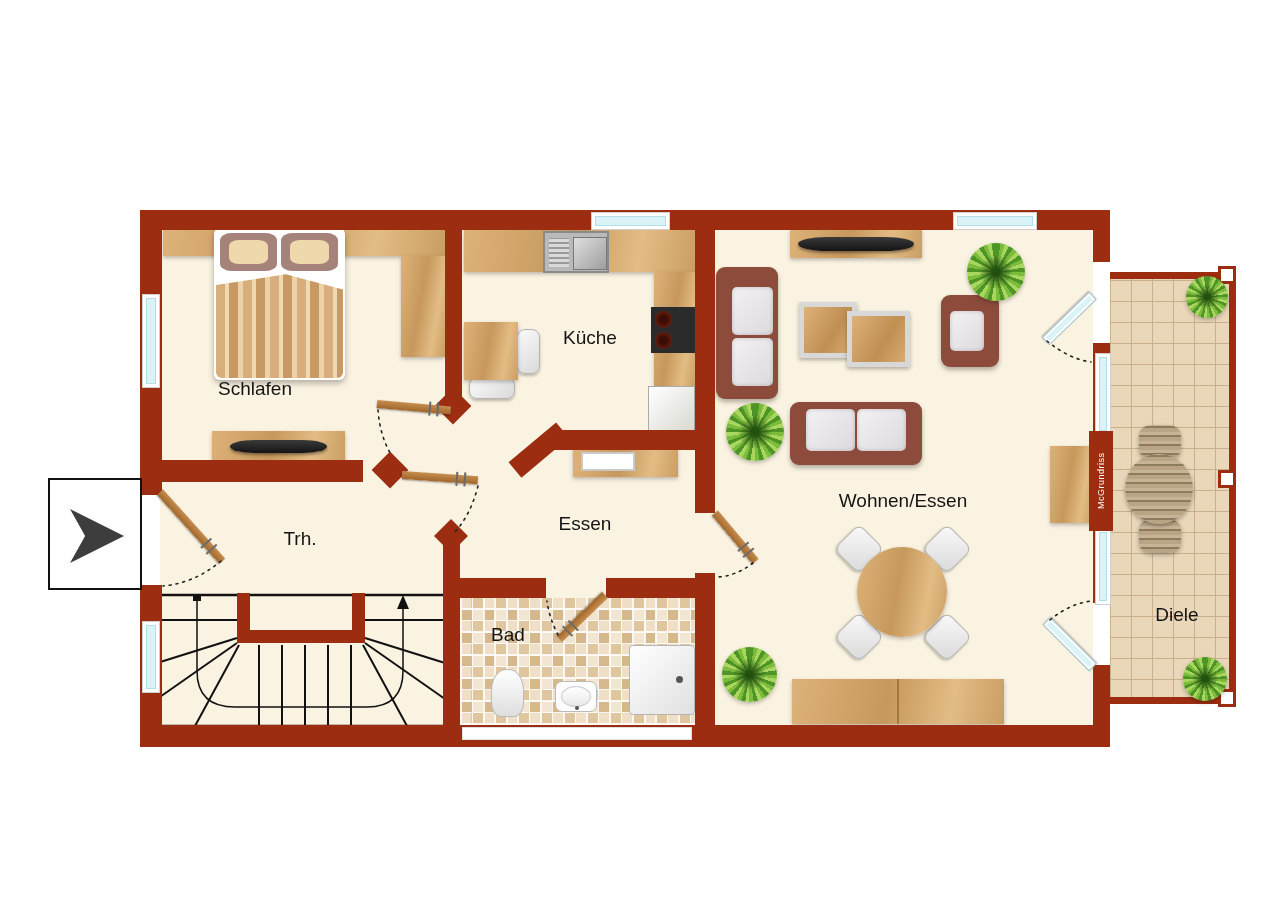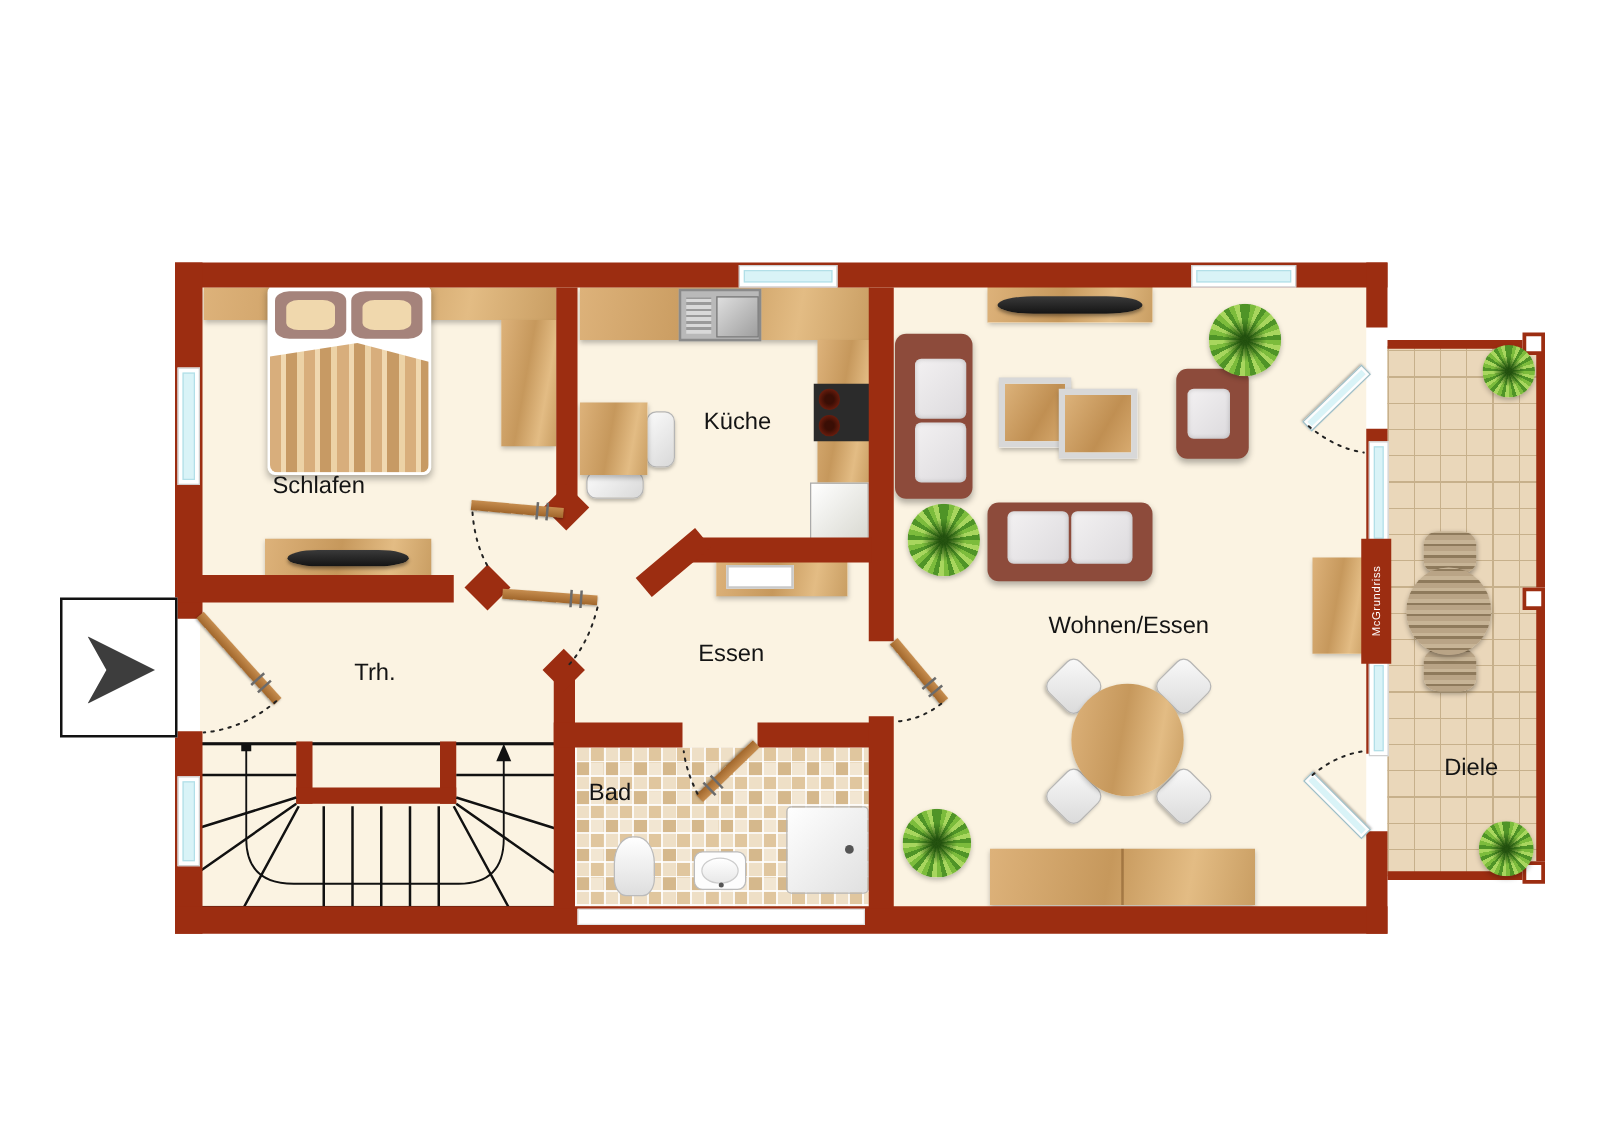--- a/index.html
+++ b/index.html
@@ -222,18 +222,18 @@
 
   <div class="abs" style="left:48px;top:478px;width:94px;height:112px;background:#fff;border:2px solid #111;box-sizing:border-box;">
     <div class="abs" style="left:20px;top:29px;width:54px;height:54px;background:#3d3d3d;
          clip-path:polygon(0% 0%, 100% 50%, 0% 100%, 28% 50%);"></div>
   </div>
 
   <div class="room-label" style="left:255px;top:389px;">Schlafen</div>
   <div class="room-label" style="left:590px;top:338px;">Küche</div>
   <div class="room-label" style="left:585px;top:524px;">Essen</div>
   <div class="room-label" style="left:300px;top:539px;">Trh.</div>
-  <div class="room-label" style="left:488px;top:635px;">Bad</div>
+  <div class="room-label" style="left:508px;top:635px;">Bad</div>
   <div class="room-label" style="left:903px;top:501px;">Wohnen/Essen</div>
   <div class="room-label" style="left:1177px;top:615px;">Diele</div>
   <div class="wm" style="left:1089px;top:431px;width:24px;height:100px;">McGrundriss</div>
 
 </div>
 
 </body></html>

